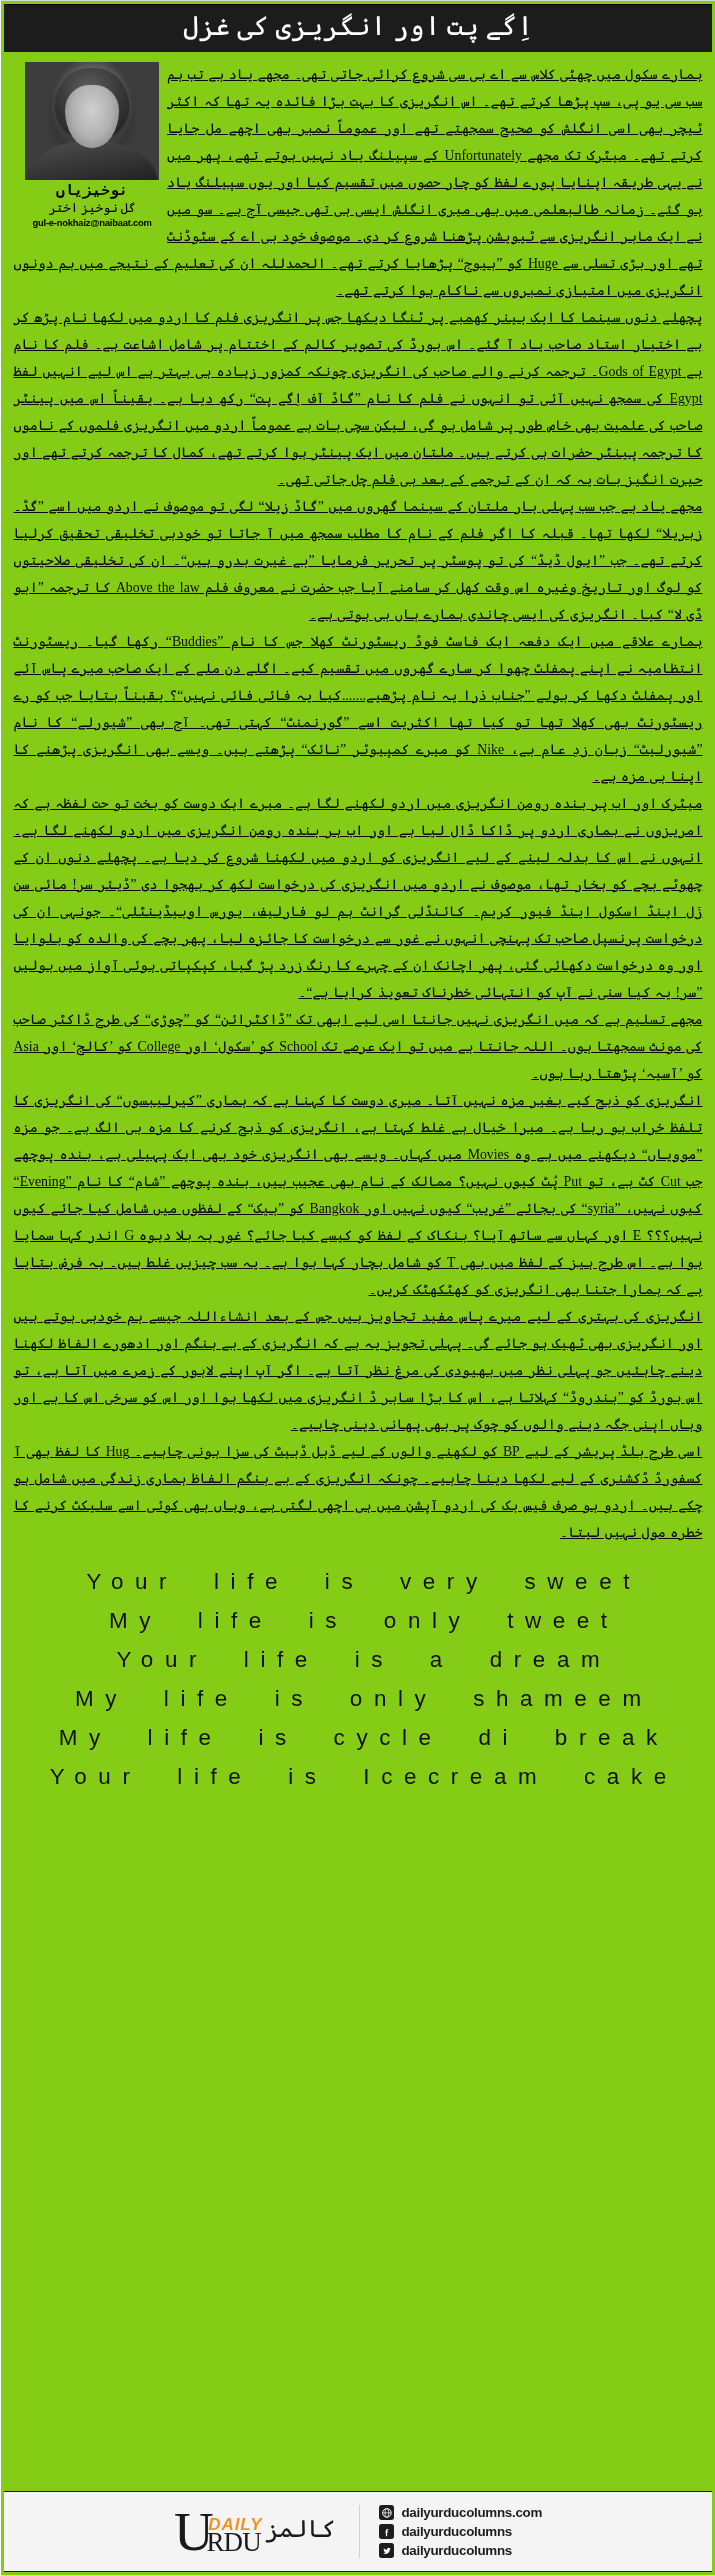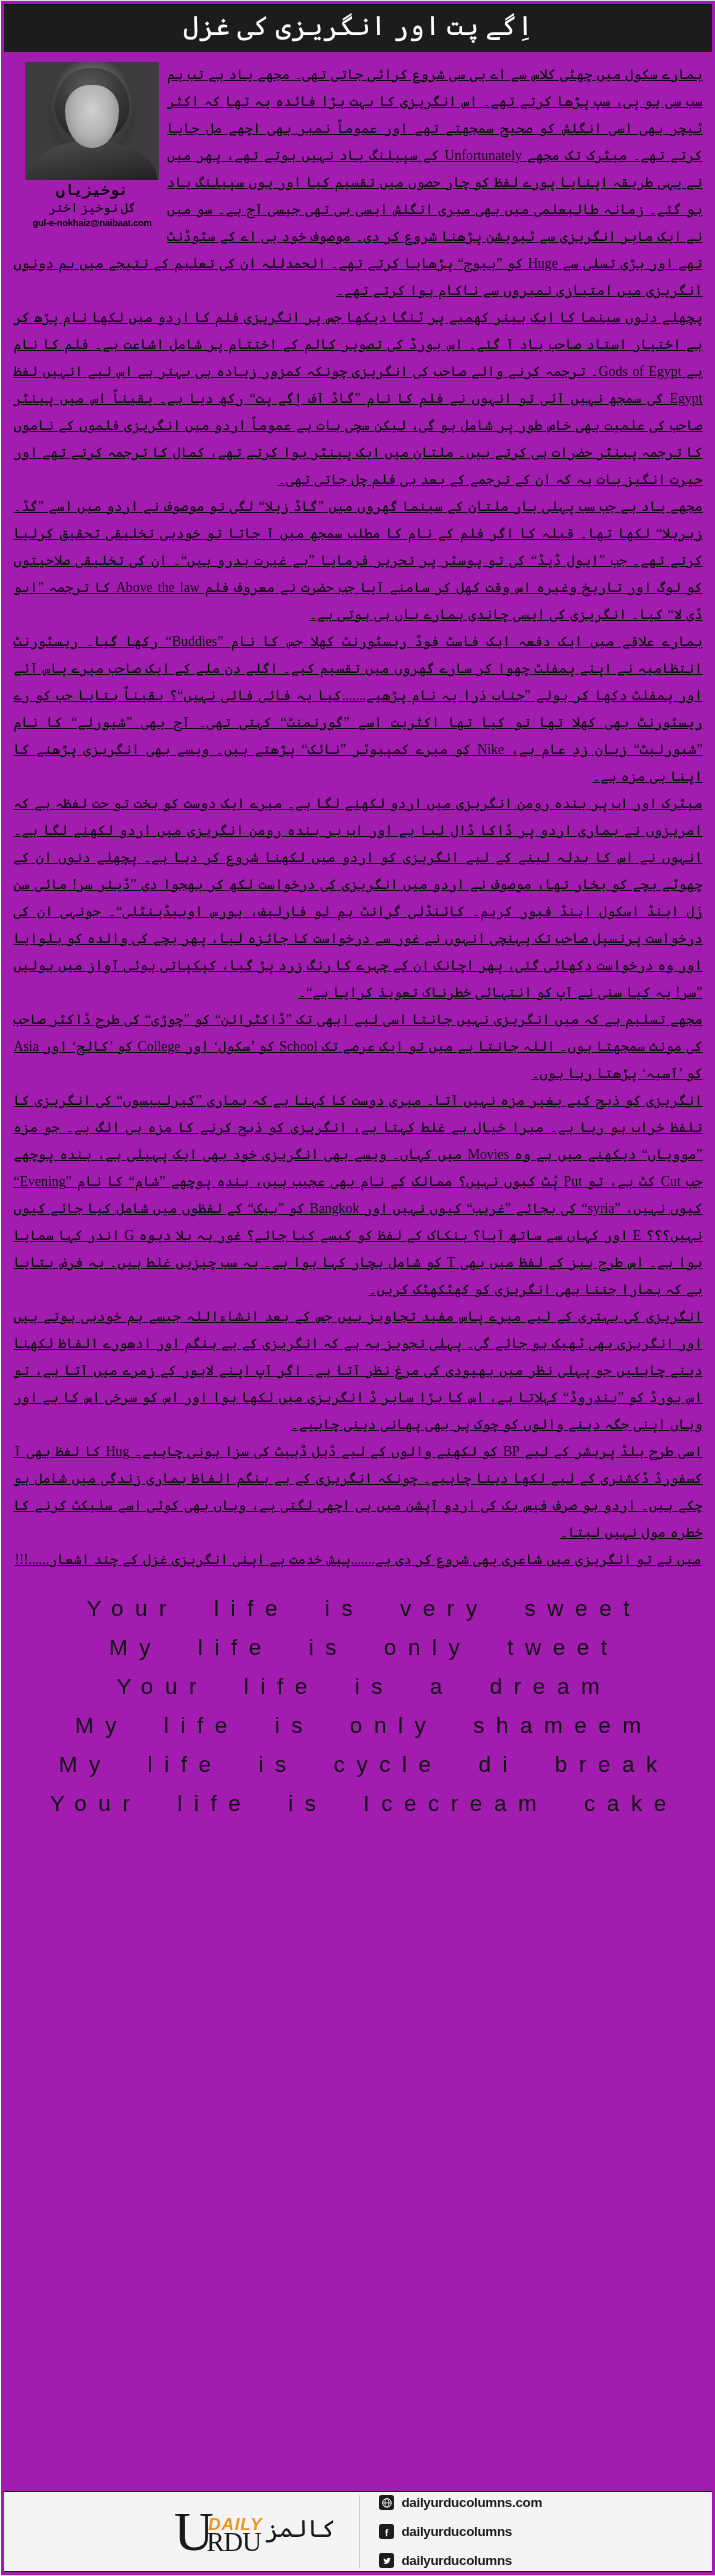--- a/index.html
+++ b/index.html
@@ -10,21 +10,21 @@
   body {
     width: 716px;
     height: 2576px;
     font-family: "Liberation Serif", "DejaVu Serif", serif;
     overflow: hidden;
     position: relative;
   }
   .page {
     width: 716px;
     height: 2576px;
-    background: #a21caf;
+    background: #84cc16;
     box-sizing: border-box;
     border: 0.9px solid #d8d8d8;
     display: flex;
     flex-direction: column;
     position: relative;
   }
 
   
   .masthead {
     background: #1c1c1c;
@@ -236,21 +236,21 @@
     font-family: "Liberation Serif", "DejaVu Serif", serif;
     font-size: 24px;
     direction: rtl;
     color: #1a1a1a;
     margin-left: 2.7px;
     margin-bottom: 12px;
   }
   .socials {
     display: flex;
     flex-direction: column;
-    gap: 14px;
+    gap: 4px;
     border-left: 0.9px solid #cfcfcf;
     padding-left: 19.7px;
   }
   .social-row {
     display: flex;
     align-items: center;
     gap: 7.2px;
   }
   .social-ico {
     width: 15px;
@@ -298,21 +298,20 @@
     <div class="body-text">
       <p>ہمارے سکول میں چھٹی کلاس سے اے بی سی شروع کرائی جاتی تھی۔ مجھے یاد ہے تب ہم سب سی یو پی، سپ پڑھا کرتے تھے۔ اس انگریزی کا بہت بڑا فائدہ یہ تھا کہ اکثر ٹیچر بھی اسی انگلش کو صحیح سمجھتے تھے اور عموماً نمبر بھی اچھے مل جایا کرتے تھے۔ میٹرک تک مجھے Unfortunately کے سپیلنگ یاد نہیں ہوتے تھے، پھر میں نے یہی طریقہ اپنایا پورے لفظ کو چار حصوں میں تقسیم کیا اور یوں سپیلنگ یاد ہو گئے۔ زمانہ طالبعلمی میں بھی میری انگلش ایسی ہی تھی جیسی آج ہے۔ سو میں نے ایک ماہر انگریزی سے ٹیویشن پڑھنا شروع کر دی۔ موصوف خود بی اے کے سٹوڈنٹ تھے اور بڑی تسلی سے Huge کو ”ہیوج“ پڑھایا کرتے تھے۔ الحمدللہ ان کی تعلیم کے نتیجے میں ہم دونوں انگریزی میں امتیازی نمبروں سے ناکام ہوا کرتے تھے۔</p>
       <p>پچھلے دنوں سینما کا ایک بینر کھمبے پر ٹنگا دیکھا جس پر انگریزی فلم کا اردو میں لکھا نام پڑھ کر بے اختیار استاد صاحب یاد آ گئے۔ اس بورڈ کی تصویر کالم کے اختتام پر شامل اشاعت ہے۔ فلم کا نام ہے Gods of Egypt۔ ترجمہ کرنے والے صاحب کی انگریزی چونکہ کمزور زیادہ ہی بہتر ہے اس لیے انہیں لفظ Egypt کی سمجھ نہیں آئی تو انہوں نے فلم کا نام ”گاڈ آف اِگے پت“ رکھ دیا ہے۔ یقیناً اس میں پینٹر صاحب کی علمیت بھی خاص طور پر شامل ہو گی، لیکن سچی بات ہے عموماً اردو میں انگریزی فلموں کے ناموں کا ترجمہ پینٹر حضرات ہی کرتے ہیں۔ ملتان میں ایک پینٹر ہوا کرتے تھے، کمال کا ترجمہ کرتے تھے اور حیرت انگیز بات یہ کہ ان کے ترجمے کے بعد ہی فلم چل جاتی تھی۔</p>
       <p>مجھے یاد ہے جب سب پہلی بار ملتان کے سینما گھروں میں ”گاڈ زیلا“ لگی تو موصوف نے اردو میں اسے ”گڈ۔ زہریلا“ لکھا تھا۔ قبلہ کا اگر فلم کے نام کا مطلب سمجھ میں آ جاتا تو خودہی تخلیقی تحقیق کرلیا کرتے تھے۔ جب ”ایول ڈیڈ“ کی تو پوسٹر پر تحریر فرمایا ”بے غیرت بدرو ہیں“۔ ان کی تخلیقی صلاحیتوں کو لوگ اور تاریخ وغیرہ اس وقت کھل کر سامنے آیا جب حضرت نے معروف فلم Above the law کا ترجمہ ”ابو ڈی لا“ کیا۔ انگریزی کی ایسی چاندی ہمارے ہاں ہی ہوتی ہے۔</p>
       <p>ہمارے علاقے میں ایک دفعہ ایک فاسٹ فوڈ ریسٹورنٹ کھلا جس کا نام ”Buddies“ رکھا گیا۔ ریسٹورنٹ انتظامیہ نے اپنے پمفلٹ چھوا کر سارے گھروں میں تقسیم کیے۔ اگلے دن ملے کے ایک صاحب میرے پاس آئے اور پمفلٹ دکھا کر بولے ”جناب ذرا یہ نام پڑھیے.......کیا یہ فائی فائی نہیں“؟ یقیناً بتایا جب کو رے ریسٹورنٹ بھی کھلا تھا تو کیا تھا اکثریت اسے ”گورنمنٹ“ کہتی تھی۔ آج بھی ”شیورلے“ کا نام ”شیورلیٹ“ زبان زدِ عام ہے، Nike کو میرے کمپیوٹر ”نائک“ پڑھتے ہیں۔ ویسے بھی انگریزی پڑھنے کا اپنا ہی مزہ ہے۔</p>
       <p>میٹرک اور اب پر بندہ رومن انگریزی میں اردو لکھنے لگا ہے۔ میرے ایک دوست کو بخت تو حت لفظہ ہے کہ امریزوں نے ہماری اردو پر ڈاکا ڈال لیا ہے اور اب ہر بندہ رومن انگریزی میں اردو لکھنے لگا ہے۔ انہوں نے اس کا بدلہ لینے کے لیے انگریزی کو اردو میں لکھنا شروع کر دیا ہے۔ پچھلے دنوں ان کے چھوٹے بچے کو بخار تھا، موصوف نے اردو میں انگریزی کی درخواست لکھ کر بھجوا دی ”ڈیئر سر! مائی سن زَل اینڈ اسکول اینڈ فیور کریم۔ کائنڈلی گرانٹ ہم لو فارلیف، یورس اوبیڈینٹلی“۔ جونہی ان کی درخواست پرنسپل صاحب تک پہنچی انہوں نے غور سے درخواست کا جائزہ لیا، پھر بچے کی والدہ کو بلوایا اور وہ درخواست دکھائی گئی، پھر اچانک ان کے چہرے کا رنگ زرد پڑ گیا، کپکپاتی ہوئی آواز میں بولیں ”سر! یہ کیا سنی نے آپ کو انتہائی خطرناک تعویذ کرایا ہے“۔</p>
       <p>مجھے تسلیم ہے کہ میں انگریزی نہیں جانتا اسی لیے ابھی تک ”ڈاکٹرائن“ کو ”چوڑی“ کی طرح ڈاکٹر صاحب کی مونث سمجھتا ہوں۔ اللہ جانتا ہے میں تو ایک عرصے تک School کو ’سکول‘ اور College کو ’کالج‘ اور Asia کو ’آسیہ‘ پڑھتا رہا ہوں۔</p>
       <p>انگریزی کو ذبح کیے بغیر مزہ نہیں آتا۔ میری دوست کا کہنا ہے کہ ہماری ”کیرلیبسوں“ کی انگریزی کا تلفظ خراب ہو رہا ہے۔ میرا خیال ہے غلط کہتا ہے، انگریزی کو ذبح کرنے کا مزہ ہی الگ ہے۔ جو مزہ ”موویاں“ دیکھنے میں ہے وہ Movies میں کہاں۔ ویسے بھی انگریزی خود بھی ایک پہیلی ہے، بندہ پوچھے جب Cut کٹ ہے، تو Put پُٹ کیوں نہیں؟ ممالک کے نام بھی عجیب ہیں، بندہ پوچھے ”شام“ کا نام ”Evening“ کیوں نہیں، ”syria“ کی بجائے ”غریب“ کیوں نہیں اور Bangkok کو ”بیک“ کے لفظوں میں شامل کیا جائے کیوں نہیں؟؟؟ E اور کہاں سے ساتھ آیا؟ بنکاک کے لفظ کو کیسے کیا جائے؟ غور یہ بلا دیوہ G اندر کہا سمایا ہوا ہے۔ اس طرح ہیز کے لفظ میں بھی T کو شامل بچار کہا ہوا ہے۔ یہ سب چیزیں غلط ہیں۔ یہ فرض بتایا ہے کہ ہمارا جتنا بھی انگریزی کو کھٹکھٹک کریں۔</p>
       <p>انگریزی کی بہتری کے لیے میرے پاس مفید تجاویز ہیں جس کے بعد انشاءاللہ جیسے ہم خودہی ہوتے ہیں اور انگریزی بھی ٹھیک ہو جائے گی۔ پہلی تجویز یہ ہے کہ انگریزی کے بے ہنگم اور ادھورے الفاظ لکھنا دینے چاہئیں جو پہلی نظر میں بھیودی کی مرغ نظر آتا ہے۔ اگر آپ اپنے لاہور کے زمرے میں آتا ہے، تو اس بورڈ کو ”بندروڈ“ کہلاتا ہے، اس کا بڑا سابر ڈ انگریزی میں لکھا ہوا اور اس کو سرخی اس کا ہے اور وہاں اپنی جگہ دینے والوں کو چوک پر بھی پھانی دینی چاہیے۔</p>
       <p>اسی طرح بلڈ پریشر کے لیے BP کو لکھنے والوں کے لیے ڈبل ڈبیٹ کی سزا ہونی چاہیے۔ Hug کا لفظ بھی آ کسفورڈ ڈکشنری کے لیے لکھا دینا چاہیے۔ چونکہ انگریزی کے بے ہنگم الفاظ ہماری زندگی میں شامل ہو چکے ہیں۔ اردو ہو صرف فیس بک کی اردو آپشن میں ہی اچھی لگتی ہے، وہاں بھی کوئی اسے سلیکٹ کرنے کا خطرہ مول نہیں لیتا۔</p>
-      <p class="last">میں نے تو انگریزی میں شاعری بھی شروع کر دی ہے.......پیش خدمت ہے اپنی انگریزی غزل کے چند اشعار......!!!</p>
     </div>
   </div>
 
   <div class="verses">
     <div class="verse-line">Your life is very sweet</div>
     <div class="verse-line">My life is only tweet</div>
     <div class="verse-line">Your life is a dream</div>
     <div class="verse-line">My life is only shameem</div>
     <div class="verse-line">My life is cycle di break</div>
     <div class="verse-line">Your life is Icecream cake</div>

